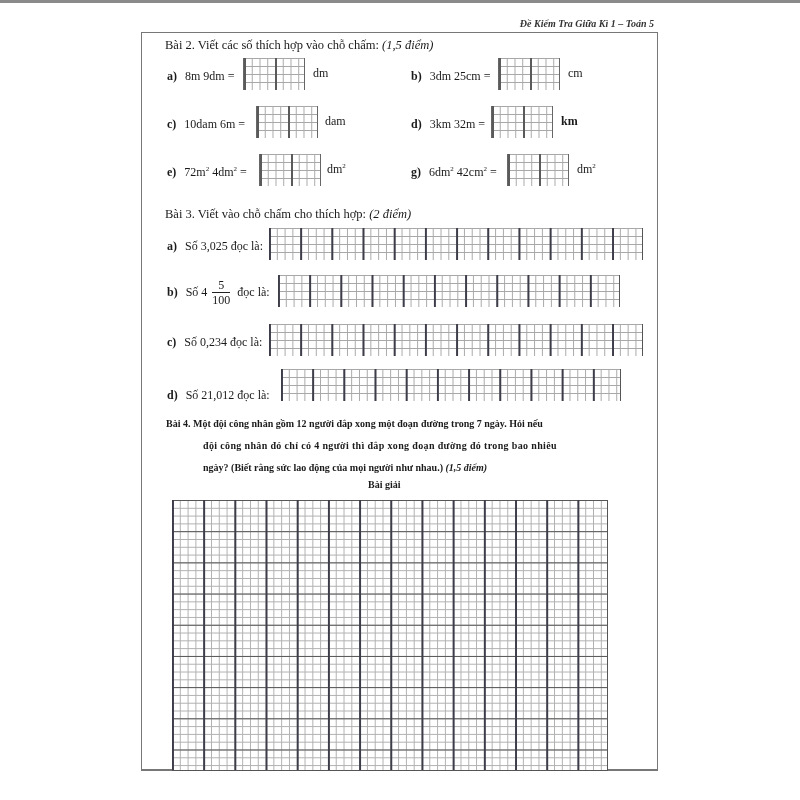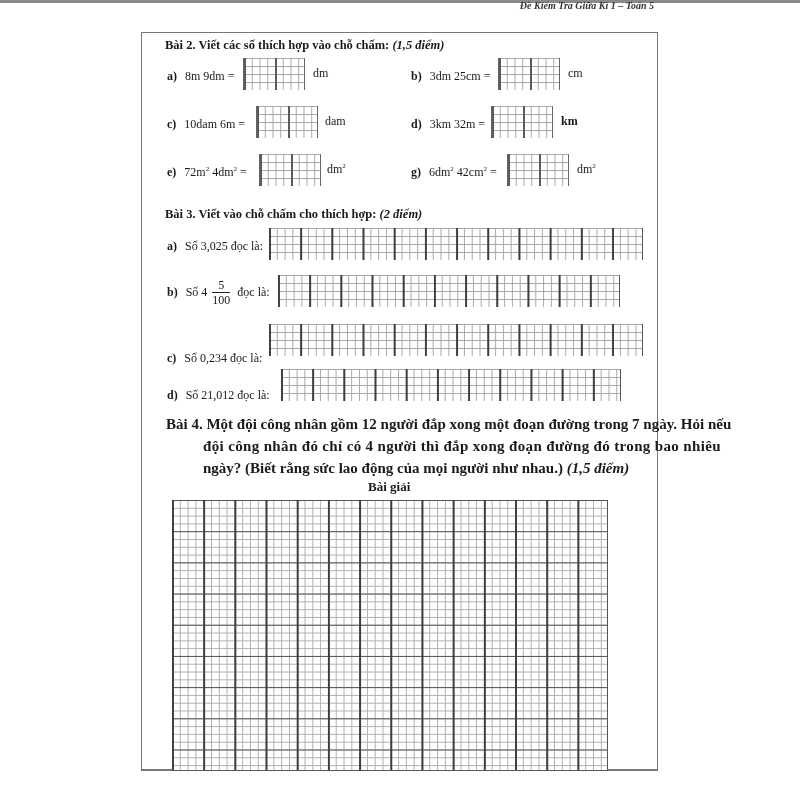--- a/index.html
+++ b/index.html
@@ -2,32 +2,32 @@
 <html><head>
 <meta charset="utf-8">
 <style>
   * { box-sizing: border-box; margin: 0; padding: 0; }
   html, body { width: 800px; height: 800px; background: #ffffff; overflow: hidden; }
   body { position: relative; font-family: "Liberation Serif", "DejaVu Serif", serif; color: #1a1a1a; }
 
   .top-rule { position: absolute; left: 0; top: 0; width: 800px; height: 3px; background: #8a8a8a; }
 
   .header-title {
-    position: absolute; right: 146px; top: 0;
+    position: absolute; right: 146px; top: 18px;
     font-size: 10px; font-style: italic; font-weight: bold; color: #333;
   }
 
   .page-frame {
     position: absolute; left: 141px; top: 32px; width: 517px; height: 739px;
     border: 1.5px solid #777; border-bottom-width: 2px;
   }
 
   .abs { position: absolute; white-space: nowrap; }
 
-  .section-title { font-size: 12.5px; font-weight: bold; }
+  .section-title { font-size: 12.5px; font-weight: normal; }
   .section-title .pts { font-style: italic; }
 
   .label { font-weight: bold; font-size: 12px; }
   .expr { font-size: 12px; }
   .unit { font-size: 12px; }
   sup { font-size: 7px; vertical-align: super; line-height: 0; }
 
   
   .grid {
     position: absolute;
@@ -58,23 +58,23 @@
       linear-gradient(to right, #b0b0b0 0 1px, transparent 1px),
       linear-gradient(to bottom, #b0b0b0 0 1px, transparent 1px);
     background-size: 31.2px 100%, 100% 31.2px, 7.8px 100%, 100% 7.8px;
     border-right: 1px solid #555; border-bottom: 1.5px solid #555;
   }
 
   .frac { display: inline-block; vertical-align: middle; text-align: center; font-size: 12px; line-height: 14px; margin: 0 3px 0 1px; }
   .frac .num { display: block; border-bottom: 1px solid #222; padding: 0 1px; }
   .frac .den { display: block; }
 
-  .problem { font-size: 15px; font-weight: bold; line-height: 22px; }
+  .problem { font-size: 10px; font-weight: bold; line-height: 22px; }
   .problem .pts { font-style: italic; }
-  .solution-title { font-size: 13px; font-weight: bold; }
+  .solution-title { font-size: 10px; font-weight: bold; }
 </style>
 </head>
 <body>
 
 <div class="top-rule"></div>
 
 <div class="abs header-title">Đề Kiểm Tra Giữa Kì 1 – Toán 5</div>
 
 <div class="page-frame"></div>
 
@@ -137,21 +137,21 @@
 <div class="grid grid-long" style="left:269px; top:228px; width:374px;"></div>
 
 <div class="abs" style="left:167px; top:278px;">
   <span class="label">b)</span>&nbsp;
   <span class="expr">Số 4</span>
   <span class="frac"><span class="num">5</span><span class="den">100</span></span>
   <span class="expr">đọc là:</span>
 </div>
 <div class="grid grid-long" style="left:278px; top:275px; width:342px;"></div>
 
-<div class="abs" style="left:167px; top:348px;text-align:right;">
+<div class="abs" style="left:167px; top:332px;text-align:right;">
   <span class="label">c)</span>&nbsp;
   <span class="expr">Số 0,234 đọc là:</span>
 </div>
 <div class="grid grid-long" style="left:269px; top:324px; width:374px;"></div>
 
 <div class="abs" style="left:167px; top:385px;">
   <span class="label">d)</span>&nbsp;
   <span class="expr">Số 21,012 đọc là:</span>
 </div>
 <div class="grid grid-long" style="left:281px; top:369px; width:340px;"></div>

